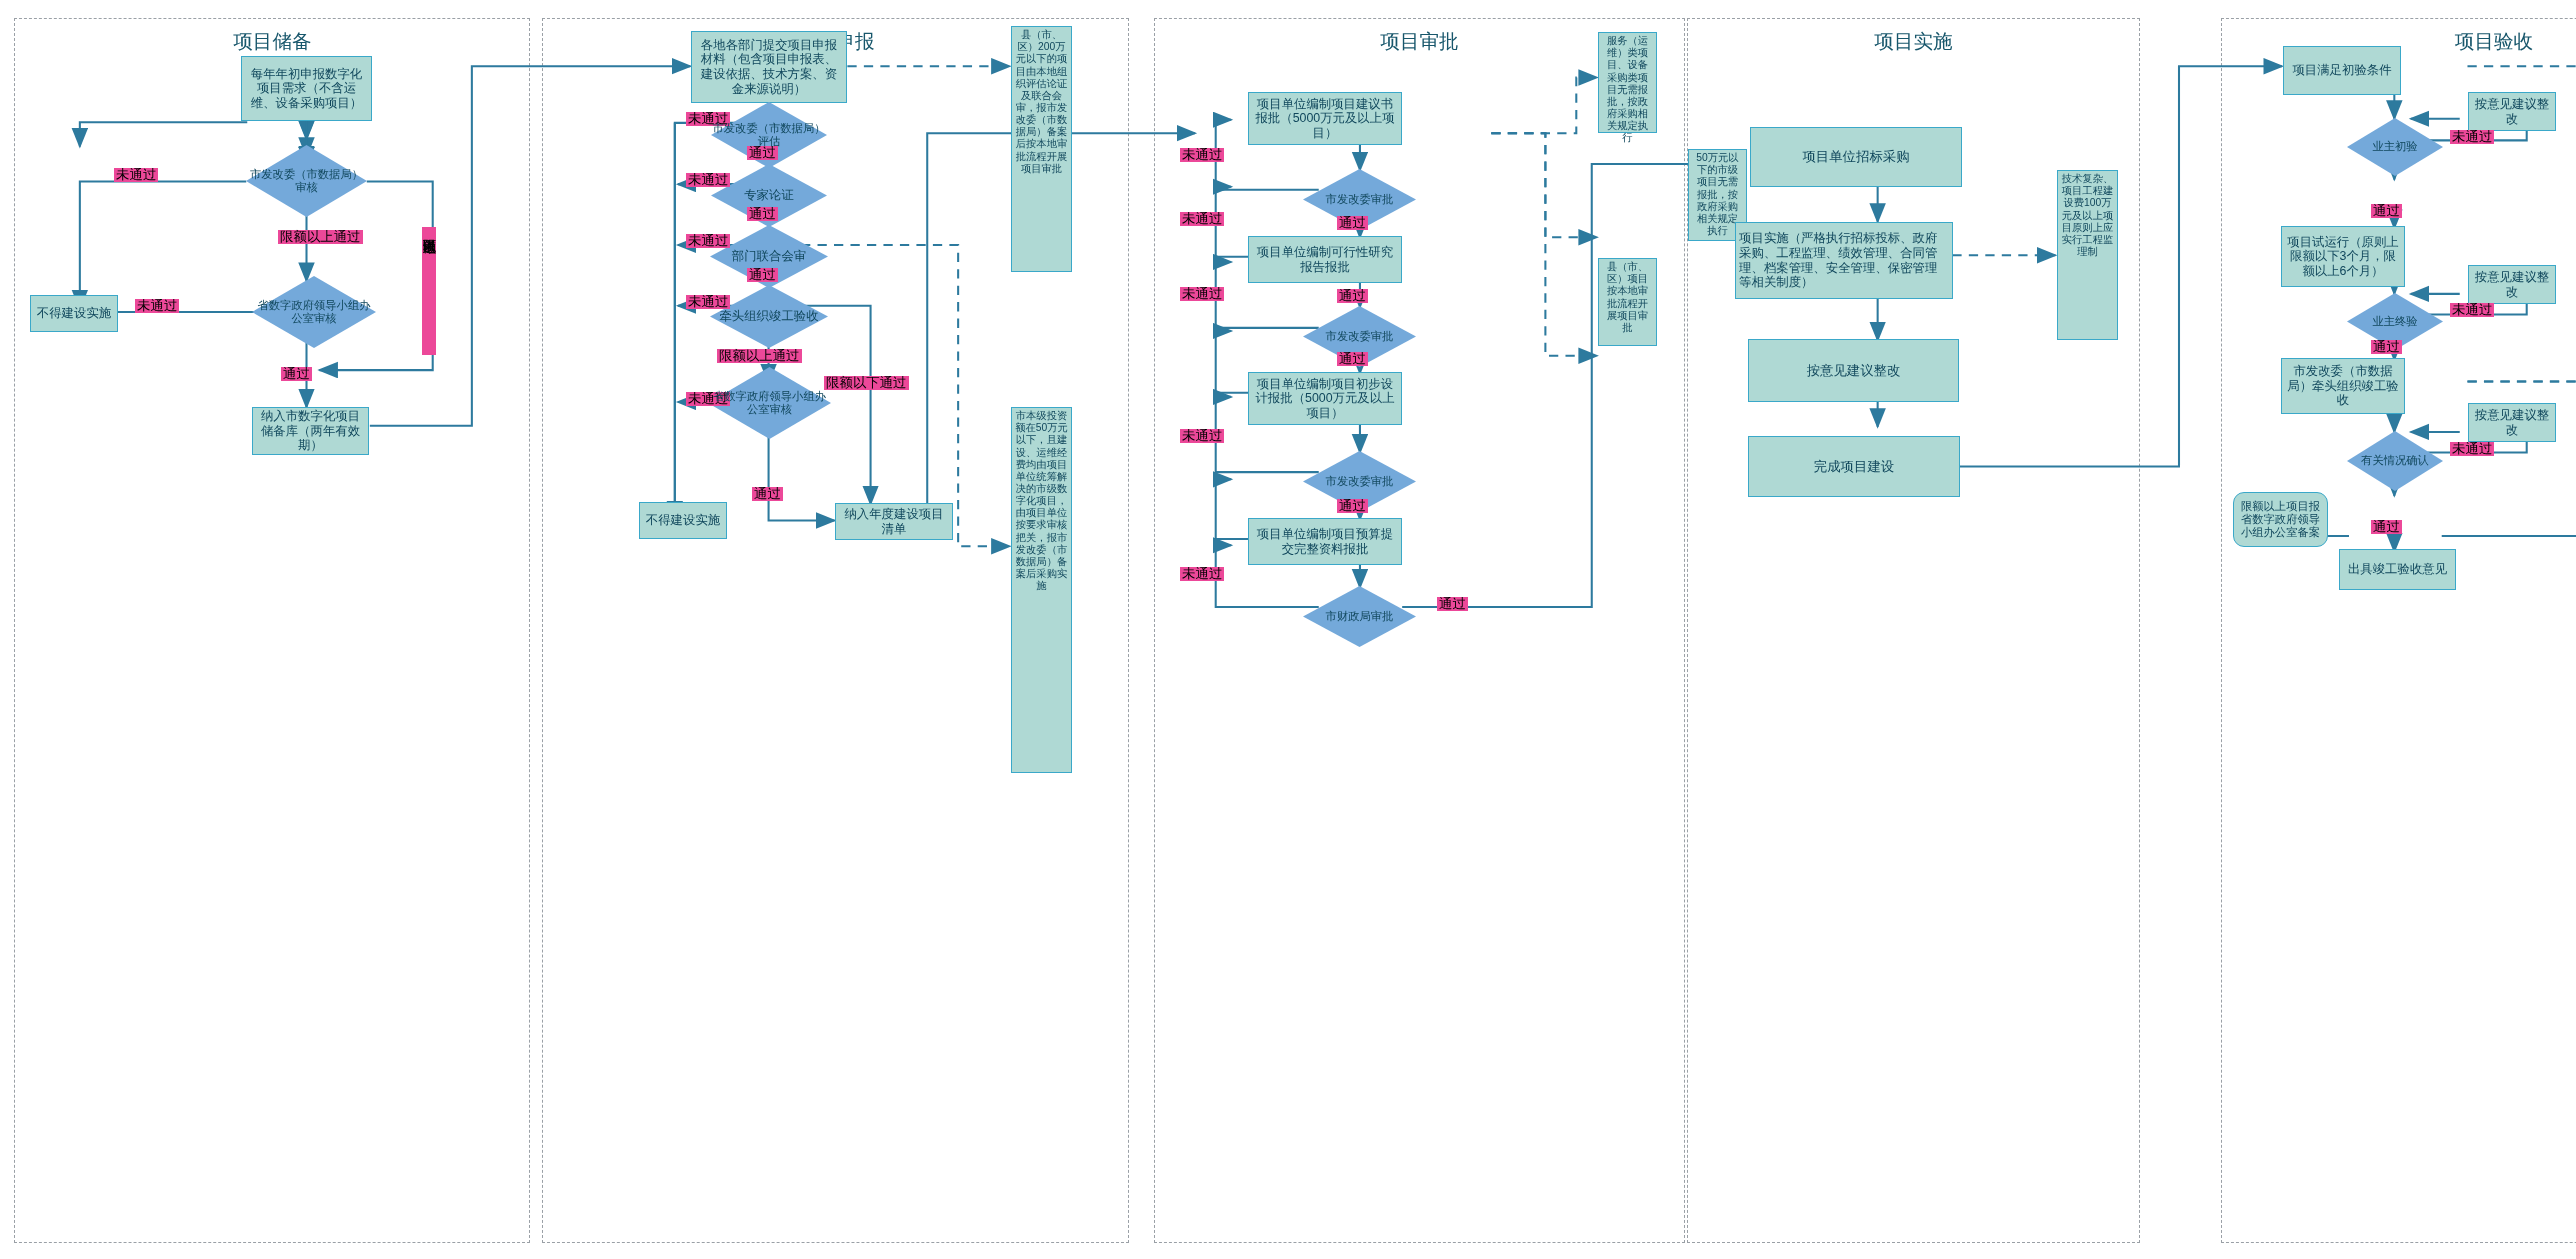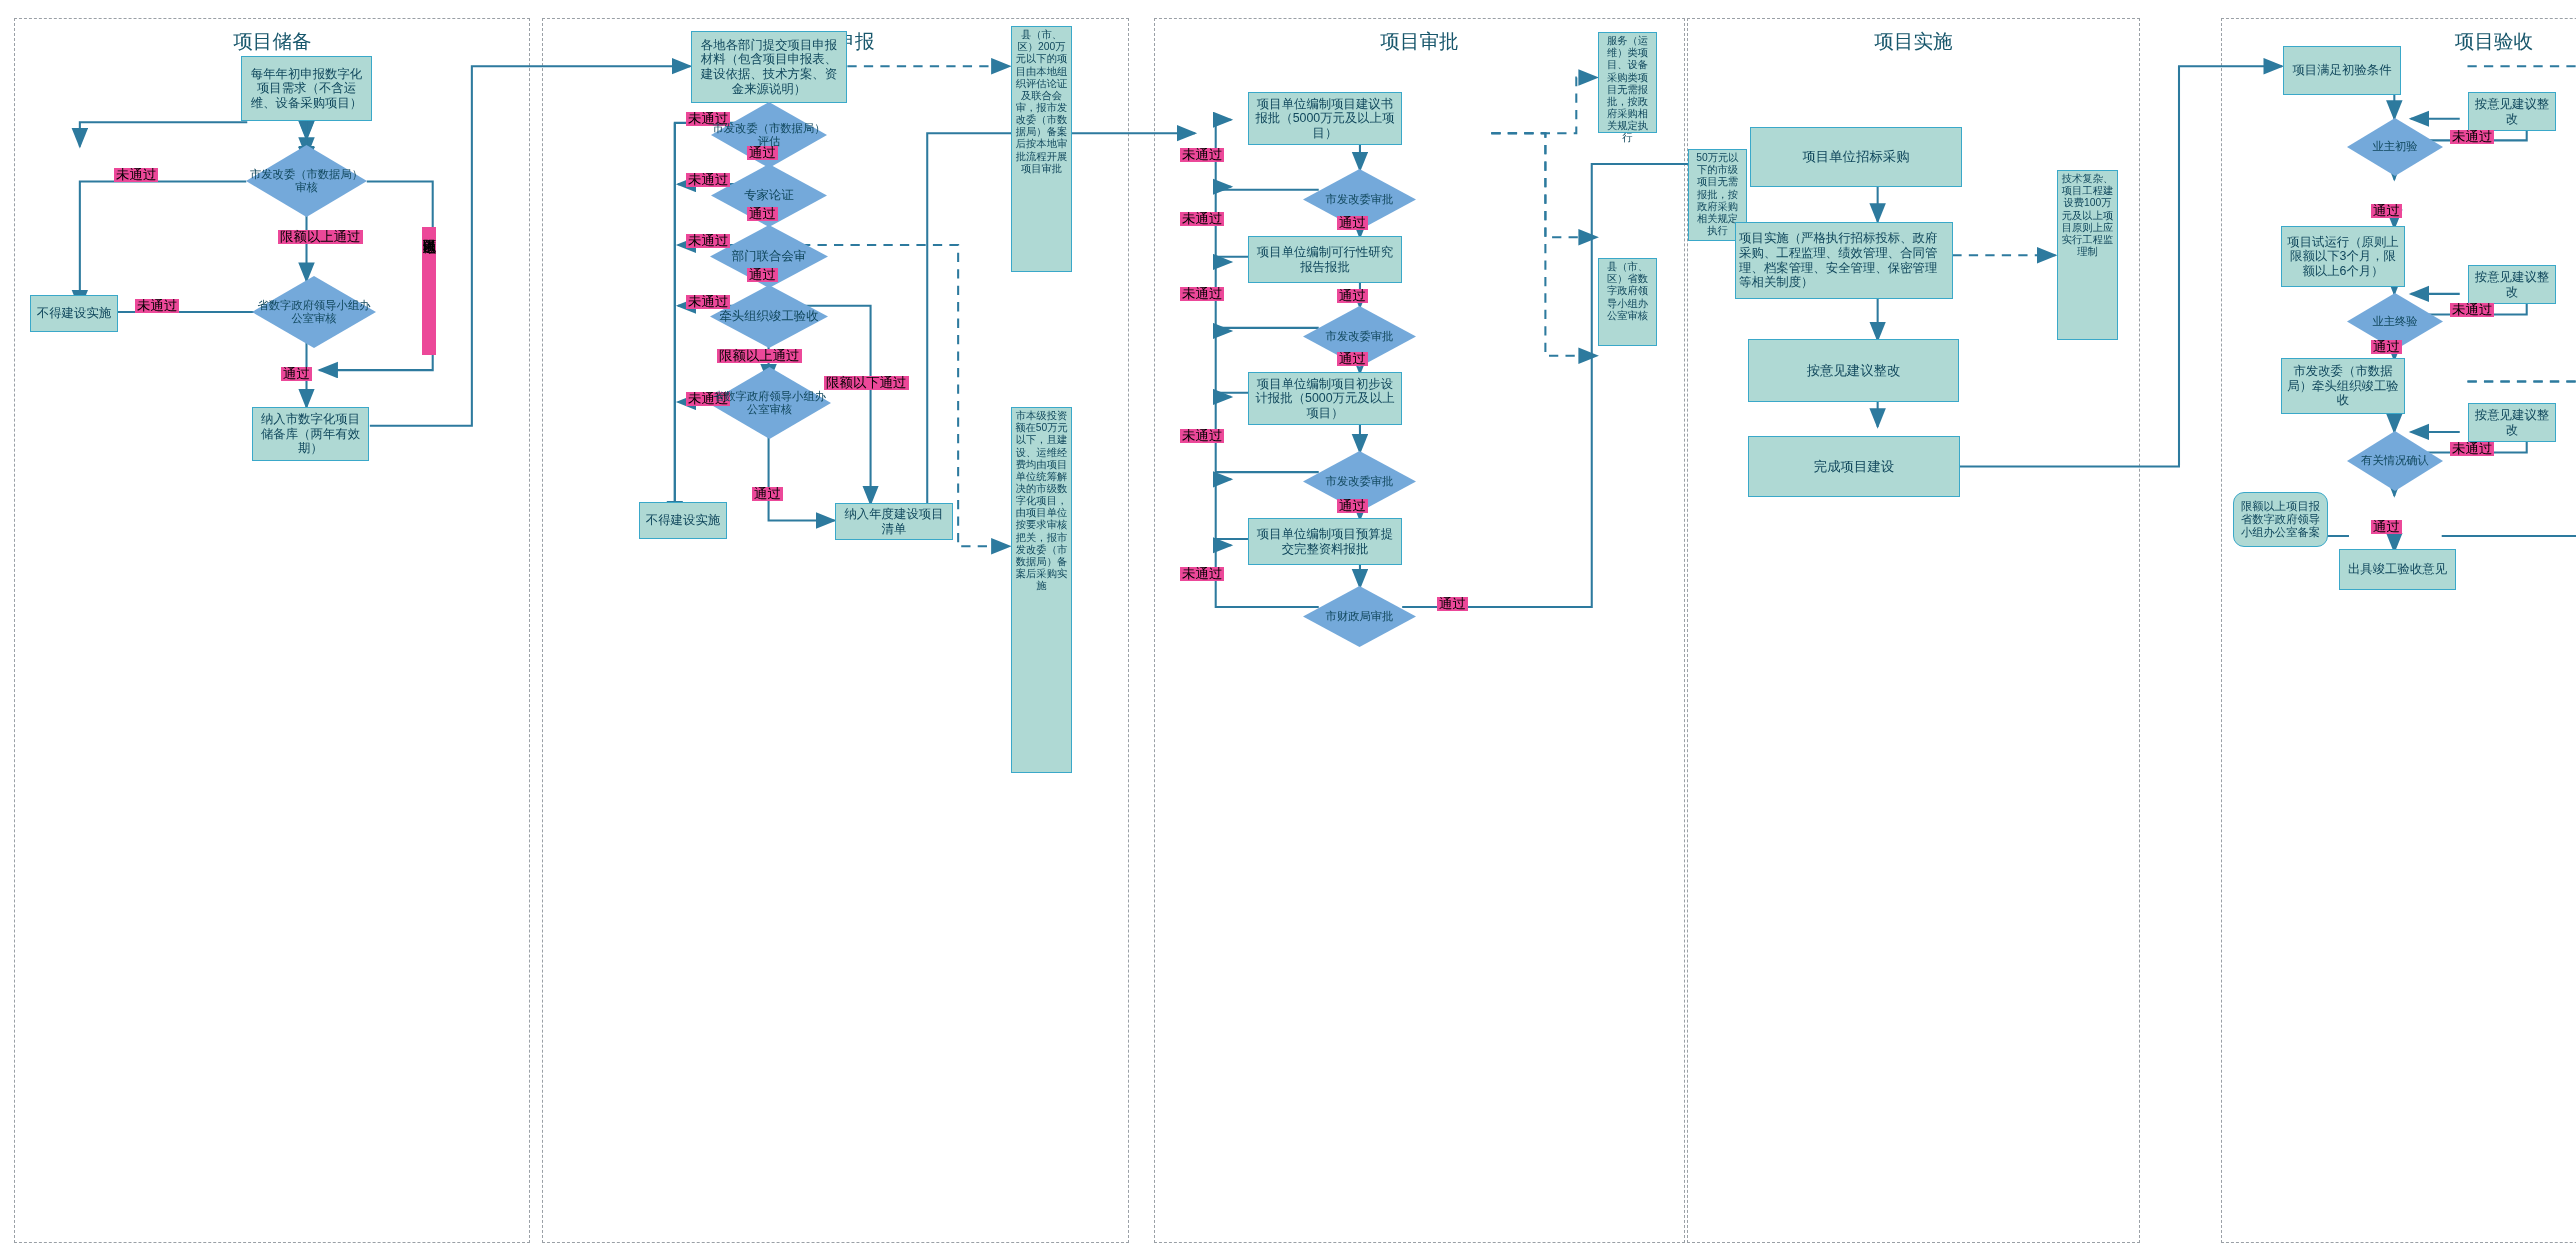--- a/index.html
+++ b/index.html
@@ -199,21 +199,21 @@
   </div>
 
   <div class="dmd f22" style="left:252px; top:276px; width:124px; height:72px;">
     <div class="dmd-bg" style="transform:rotate(0);
          background:none;clip-path:polygon(50% 0,100% 50%,50% 100%,0 50%);background-color:#74a9da;"></div>
     <span>省数字政府领导小组办公室审核</span>
   </div>
 
   <div class="node f24" style="left:30px; top:295px; width:88px; height:37px;">不得建设实施</div>
 
-  <div class="node f24" style="left:252px; top:407px; width:117px; height:54px;">纳入市数字化项目储备库（两年有效期）</div>
+  <div class="node f24" style="left:252px; top:407px; width:117px; height:48px;">纳入市数字化项目储备库（两年有效期）</div>
 
   <div class="dtxt f26" style="left:114px; top:168px;">未通过</div>
   <div class="dtxt f26" style="left:278px; top:230px;">限额以上通过</div>
   <div class="dtxt f26 vert" style="left:422px; top:227px; height:124px;">限额以下通过</div>
   <div class="dtxt f26" style="left:135px; top:299px;">未通过</div>
   <div class="dtxt f26" style="left:281px; top:367px;">通过</div>
 
   <div class="node f24" style="left:691px; top:31px; width:156px; height:72px;">各地各部门提交项目申报材料（包含项目申报表、建设依据、技术方案、资金来源说明）</div>
 
   <div class="dmd f22" style="left:711px; top:102px; width:116px; height:66px;">
@@ -303,21 +303,21 @@
   <div class="dtxt f26" style="left:1337px; top:289px;">通过</div>
   <div class="dtxt f26" style="left:1180px; top:287px;">未通过</div>
   <div class="dtxt f26" style="left:1337px; top:352px;">通过</div>
   <div class="dtxt f26" style="left:1180px; top:429px;">未通过</div>
   <div class="dtxt f26" style="left:1337px; top:499px;">通过</div>
   <div class="dtxt f26" style="left:1180px; top:567px;">未通过</div>
   <div class="dtxt f26" style="left:1437px; top:597px;">通过</div>
 
   <div class="node f20" style="left:1598px; top:32px; width:59px; height:101px; align-items:flex-start;">服务（运维）类项目、设备采购类项目无需报批，按政府采购相关规定执行</div>
   <div class="node f20" style="left:1688px; top:149px; width:59px; height:92px; align-items:flex-start;">50万元以下的市级项目无需报批，按政府采购相关规定执行</div>
-  <div class="node f20" style="left:1598px; top:258px; width:59px; height:88px; align-items:flex-start;">县（市、区）省数字政府领导小组办公室审核</div>
+  <div class="node f20" style="left:1598px; top:258px; width:59px; height:88px; align-items:flex-start;">县（市、区）项目按本地审批流程开展项目审批</div>
 
   <div class="node f26" style="left:1750px; top:127px; width:212px; height:60px;">项目单位招标采购</div>
   <div class="node f24" style="left:1735px; top:222px; width:218px; height:77px; text-align:left;">项目实施（严格执行招标投标、政府采购、工程监理、绩效管理、合同管理、档案管理、安全管理、保密管理等相关制度）</div>
   <div class="node f26" style="left:1748px; top:339px; width:211px; height:63px;">按意见建议整改</div>
   <div class="node f26" style="left:1748px; top:436px; width:212px; height:61px;">完成项目建设</div>
 
   <div class="node f20" style="left:2057px; top:170px; width:61px; height:170px; align-items:flex-start;">技术复杂、项目工程建设费100万元及以上项目原则上应实行工程监理制</div>
 
   <div class="node f24" style="left:2283px; top:46px; width:118px; height:49px;">项目满足初验条件</div>
 

